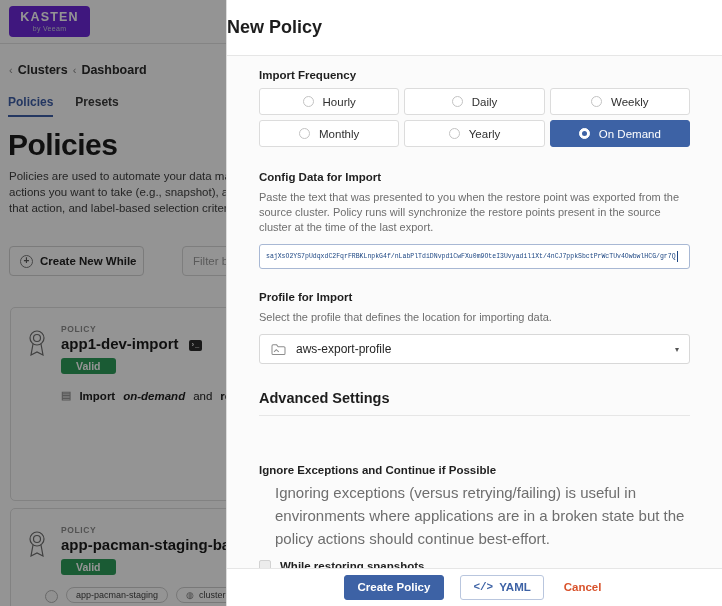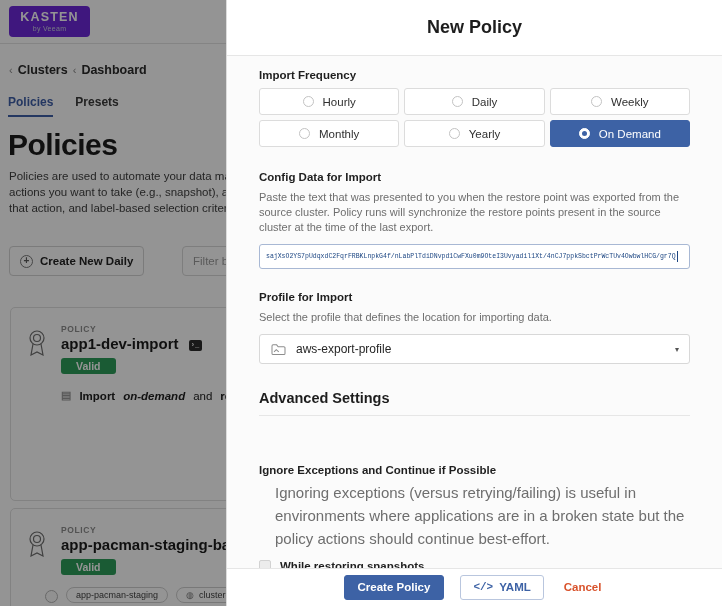--- a/index.html
+++ b/index.html
@@ -178,21 +178,21 @@
     left: 226px; top: 0;
     width: 496px; height: 606px;
     background: #fbfbfb;
     border-left: 1px solid #dcdcdc;
     display: flex; flex-direction: column;
   }
   .modal-header {
     height: 56px; flex: 0 0 56px;
     background: #ffffff;
     border-bottom: 1px solid #e6e6e6;
-    display: flex; align-items: center; justify-content: center;
+    display: flex; align-items: center; 
   }
   .modal-title {
     font-size: 18px; font-weight: 700; color: #1d1d1d;
   }
   .modal-body {
     flex: 1 1 auto;
     padding: 13px 32px 0 32px;
     overflow: hidden;
     background: #fbfbfb;
   }
@@ -354,21 +354,21 @@
       <div class="tabs">
         <div class="tab active">Policies</div>
         <div class="tab">Presets</div>
       </div>
 
       <div class="bg-h1">Policies</div>
       <div class="bg-desc">Policies are used to automate your data management workflows. To achieve this, they combine actions you want to take (e.g., snapshot), a frequency or schedule for how often you want to take that action, and label-based selection criteria for the resources you want to include.</div>
 
       <div class="btn-create">
         <span class="plus-ico">+</span>
-        <span>Create New Daily</span>
+        <span>Create New While</span>
       </div>
 
       <div class="filter-box">
         <span>Filter by</span>
       </div>
 
       <div class="policy-card card1">
         <svg class="ribbon-ico" viewBox="0 0 20 26" fill="none" stroke="currentColor" stroke-width="1.2">
           <circle cx="10" cy="8" r="7"></circle>
           <circle cx="10" cy="8" r="3.5"></circle>

